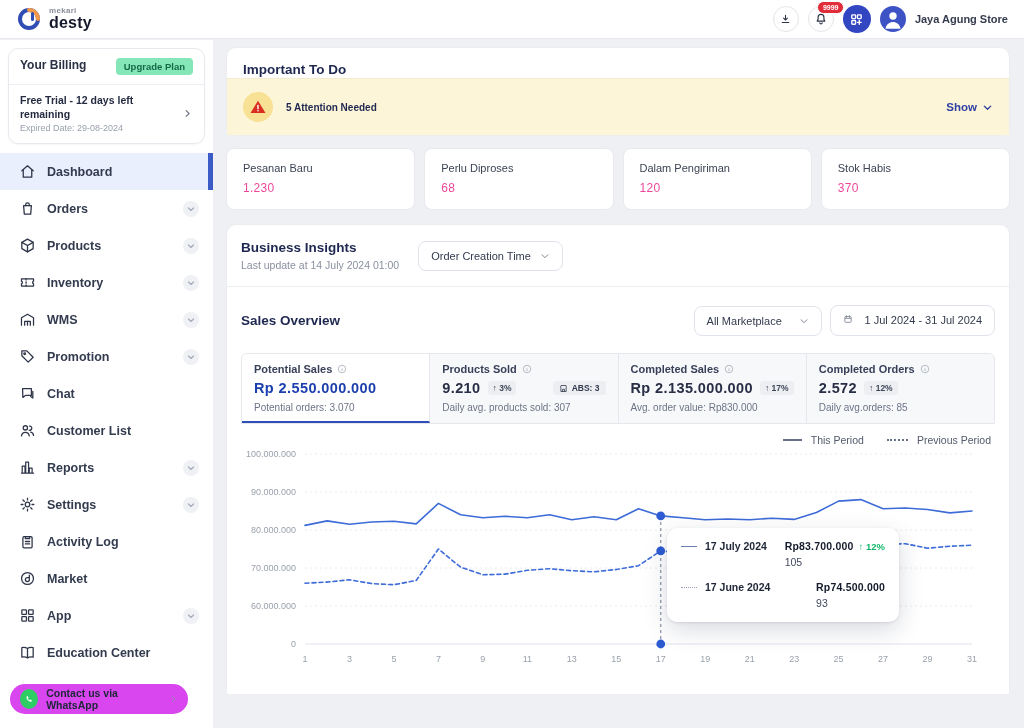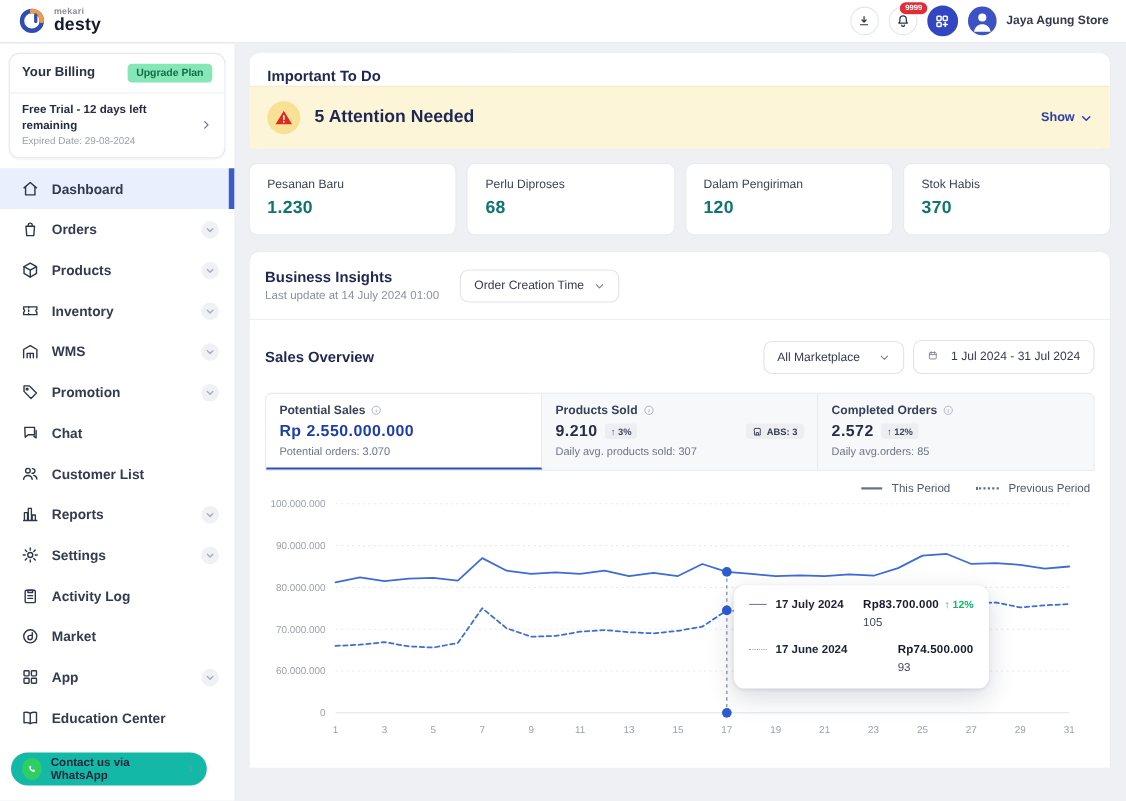--- a/index.html
+++ b/index.html
@@ -30,39 +30,39 @@
   .trial-exp{font-size:9px;color:#9aa0ad;margin-top:2px}
   .menu{margin-top:5px;flex:0 0 auto}
   .side-item{position:relative;display:flex;align-items:center;height:37px;padding:0 14px 0 19px;cursor:pointer;color:#333b4f}
   .side-item .mi{width:17px;height:17px;margin-right:11px;color:#2e3548;flex:0 0 auto}
   .mi svg,.chev svg,.ic svg{width:100%;height:100%}
   .side-label{font-size:12.5px;font-weight:700;color:#333b4f}
   .side-item.active{background:#e9effc}
   .side-item.active .active-bar{position:absolute;right:0;top:0;bottom:0;width:5px;background:#3b5cc6}
   .chev{width:16px;height:16px;margin-left:auto;background:#eff1f4;border-radius:50%;color:#a6adbb;display:flex;align-items:center;justify-content:center;cursor:pointer}
   .chev svg{width:10px;height:10px}
-  .wa-pill{margin:auto 10px 14px;background:#14b8a6;border-radius:18px;height:30px;display:flex;align-items:center;gap:8px;padding:0 10px;cursor:pointer;width:178px}
+  .wa-pill{margin:auto 10px 14px;background:#d946ef;border-radius:18px;height:30px;display:flex;align-items:center;gap:8px;padding:0 10px;cursor:pointer;width:178px}
   .wa-icon{width:20px;height:20px;border-radius:50%;background:#2fce65;display:flex;align-items:center;justify-content:center}
   .wa-label{font-size:10.5px;font-weight:700;color:#20273b}
   .wa-chev{margin-left:auto;color:#8b91a0;width:10px;height:10px}
   
   .main{position:absolute;top:40px;left:213px;right:0;bottom:0;padding:7px 14px 0 13px;overflow:hidden}
   .card{background:#fff;border:1px solid #ecedf1;border-radius:10px}
   .todo-head{padding:14px 16px 1px}
   .sec-title{font-size:13.5px;font-weight:800;color:#1e2750}
   .attention{background:#fcf5d8;display:flex;align-items:center;gap:13px;padding:0 16px;height:57px;border-top:1px solid #f2ebcf}
   .warn-circ{width:30px;height:30px;border-radius:50%;background:#f8e094;display:flex;align-items:center;justify-content:center}
   .warn-circ svg{width:18px;height:18px}
-  .attention-text{font-size:16px;font-weight:800;color:#1e2750}
+  .attention-text{font-size:10px;font-weight:800;color:#1e2750}
   .show-btn{margin-left:auto;display:flex;align-items:center;gap:5px;color:#2f3fa3;font-size:11.5px;font-weight:800;cursor:pointer}
   .show-btn svg{width:11px;height:11px}
   .stats-row{display:flex;gap:9px;margin-top:12px}
   .stat-card{flex:1;background:#fff;border:1px solid #e9eaee;border-radius:8px;padding:13px 16px 14px;cursor:pointer}
   .stat-label{font-size:11px;color:#3c4354}
-  .stat-value{font-size:16px;font-weight:700;color:#0f766e;margin-top:7px;letter-spacing:.3px}
+  .stat-value{font-size:12px;font-weight:400;color:#ec4899;margin-top:7px;letter-spacing:.3px}
   .insights-card{margin-top:14px;height:470px;border-bottom:none;border-radius:10px 10px 0 0;overflow:hidden}
   .bi-head{display:flex;align-items:center;padding:24px 14px;border-bottom:1px solid #eceef2;height:62px}
   .bi-sub{font-size:10.5px;color:#8a90a0;margin-top:4px}
   .select-box{display:flex;align-items:center;gap:9px;border:1px solid #dfe3ea;border-radius:8px;padding:8px 12px;font-size:11px;color:#343b4e;background:#fff;cursor:pointer;white-space:nowrap}
   .select-box svg{width:10px;height:10px;color:#7d8494}
   .bi-dd{margin-left:19px}
   .sales-row{display:flex;align-items:center;padding:15px 14px 11px;height:62px}
   .sales-filters{margin-left:auto;display:flex;gap:8px;align-items:flex-end}
   .cal-ic{width:13px;height:13px;color:#6a7183}
   .dim-label{color:#6a7183}
@@ -467,20 +467,36 @@
           <span class="mtab-value">9.210</span>
           <span class="chg-badge">↑ 3%</span>
           <span class="abs-badge">
             <svg viewBox="0 0 24 24" fill="none" stroke="currentColor" stroke-width="2.2">
                 <path d="M4 9.5 5.5 4h13L20 9.5M5 9.5V20h14V9.5M9.5 20v-6h5v6"></path>
               </svg>
             <span>ABS: 3</span>
           </span>
         </div>
         <div class="mtab-sub">Daily avg. products sold: 307</div>
+      </div>
+      <div class="mtab">
+        <div class="mtab-label">
+            <span>Completed Sales</span>
+          <span class="info-ic ic">
+              <svg viewBox="0 0 24 24" fill="none" stroke="currentColor" stroke-width="2">
+                <circle cx="12" cy="12" r="9"></circle>
+                <path d="M12 10.5V17M12 7.2v.3"></path>
+              </svg>
+            </span>
+          </div>
+        <div class="mtab-valrow">
+          <span class="mtab-value">Rp 2.135.000.000</span>
+          <span class="chg-badge">↑ 17%</span>
+        </div>
+        <div class="mtab-sub">Avg. order value: Rp830.000</div>
       </div>
       <div class="mtab">
         <div class="mtab-label">
             <span>Completed Orders</span>
           <span class="info-ic ic">
               <svg viewBox="0 0 24 24" fill="none" stroke="currentColor" stroke-width="2">
                 <circle cx="12" cy="12" r="9"></circle>
                 <path d="M12 10.5V17M12 7.2v.3"></path>
               </svg>
             </span>

